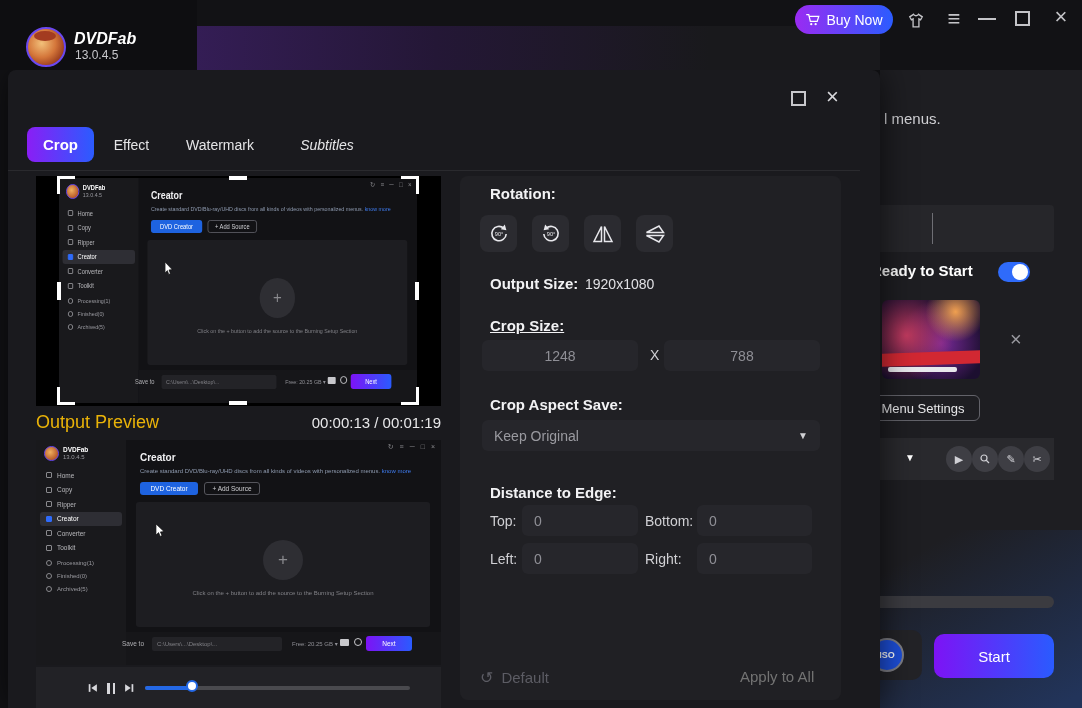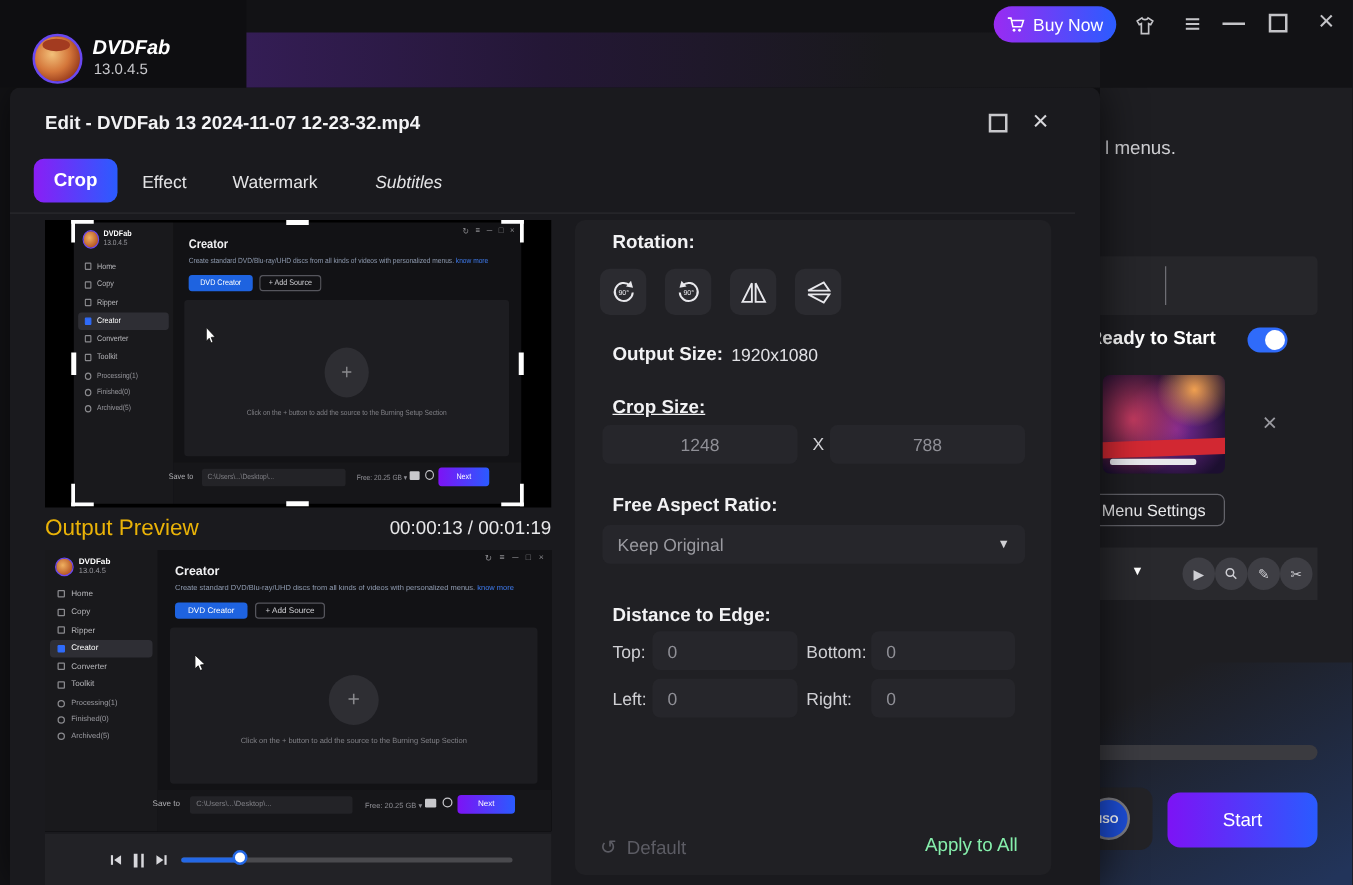--- a/index.html
+++ b/index.html
@@ -146,21 +146,21 @@
     padding:0 12px; color:#9a9aa0; }
   #f-aspect .caret { font-size:10px; color:#d0d0d4; }
   #lbl-distance { left:482px; top:414px; }
   #lbl-top { left:482px; top:443px; }    #f-top { left:514px; top:435px; width:116px; height:31px; }
   #lbl-bottom { left:637px; top:443px; } #f-bottom { left:689px; top:435px; width:115px; height:31px; }
   #lbl-left { left:482px; top:481px; }   #f-left { left:514px; top:473px; width:116px; height:31px; }
   #lbl-right { left:637px; top:481px; }  #f-right { left:689px; top:473px; width:115px; height:31px; }
   #btn-default { left:472px; top:598px; display:flex; align-items:center; gap:8px;
     font-size:15px; color:#5c5c64; }
   #btn-default .ric { font-size:16px; }
-  #btn-apply { left:732px; top:598px; font-size:15px; color:#86efac; }
+  #btn-apply { left:732px; top:598px; font-size:15px; color:#737373; }
 
   
   .mini { position:absolute; left:0; top:0; width:405px; height:225px; background:#121215;
     overflow:hidden; transform-origin:top left; }
   .mini.squish { transform:scale(0.884,1); }
   .m-side { position:absolute; left:0; top:0; width:90px; height:225px; background:#19191c; }
   .m-logo { position:absolute; left:8px; top:6px; width:15px; height:15px; border-radius:50%;
     background:radial-gradient(circle at 40% 40%, #f0b060, #b85a28 70%); border:1px solid #6a48f0; }
   .m-brand { position:absolute; left:27px; top:6px; font-size:6.5px; font-weight:bold; color:#fff; }
   .m-ver { position:absolute; left:27px; top:14px; font-size:6px; color:#9a9aa0; }
@@ -256,21 +256,20 @@
     </svg>
 </div>
 <div id="cb-edit" class="abs bg-el circ-btn">✎</div>
 <div id="cb-cut" class="abs bg-el circ-btn">✂</div>
 <div id="bg-gray-bar" class="abs bg-el"></div>
 <div id="bg-iso-box" class="abs bg-el"></div>
 <div id="bg-iso-circle" class="abs bg-el">ISO</div>
 <div id="bg-start" class="abs bg-el">Start</div>
 
 <div id="dialog" class="abs">
-  <div id="dlg-title" class="abs">Edit - DVDFab 13 2024-11-07 12-23-32.mp4</div>
   <div id="dlg-max" class="abs"></div>
   <div id="dlg-close" class="abs">×</div>
 
   <div id="tab-crop" class="abs">Crop</div>
   <div id="tab-effect" class="abs tab-plain">Effect</div>
   <div id="tab-watermark" class="abs tab-plain">Watermark</div>
   <div id="tab-subtitles" class="abs tab-plain">Subtitles</div>
   <div id="dlg-divider" class="abs"></div>
 
   <div id="crop-stage" class="abs">
@@ -503,21 +502,21 @@
   </div>
 
   <div id="lbl-outsize" class="abs h-label">Output Size:</div>
   <div id="val-outsize" class="abs value">1920x1080</div>
 
   <div id="lbl-cropsize" class="abs h-label">Crop Size:</div>
   <div id="f-cropw" class="abs field center">1248</div>
   <div id="crop-sep" class="abs">X</div>
   <div id="f-croph" class="abs field center">788</div>
 
-  <div id="lbl-aspect" class="abs h-label">Free Aspect Ratio:</div>
+  <div id="lbl-aspect" class="abs h-label">Crop Aspect Save:</div>
   <div id="f-aspect" class="abs field">
     <span>Keep Original</span>
     <span class="caret">▼</span>
   </div>
 
   <div id="lbl-distance" class="abs h-label">Distance to Edge:</div>
   <div id="lbl-top" class="abs s-label">Top:</div>
   <div id="f-top" class="abs field padded">0</div>
   <div id="lbl-bottom" class="abs s-label">Bottom:</div>
   <div id="f-bottom" class="abs field padded">0</div>

